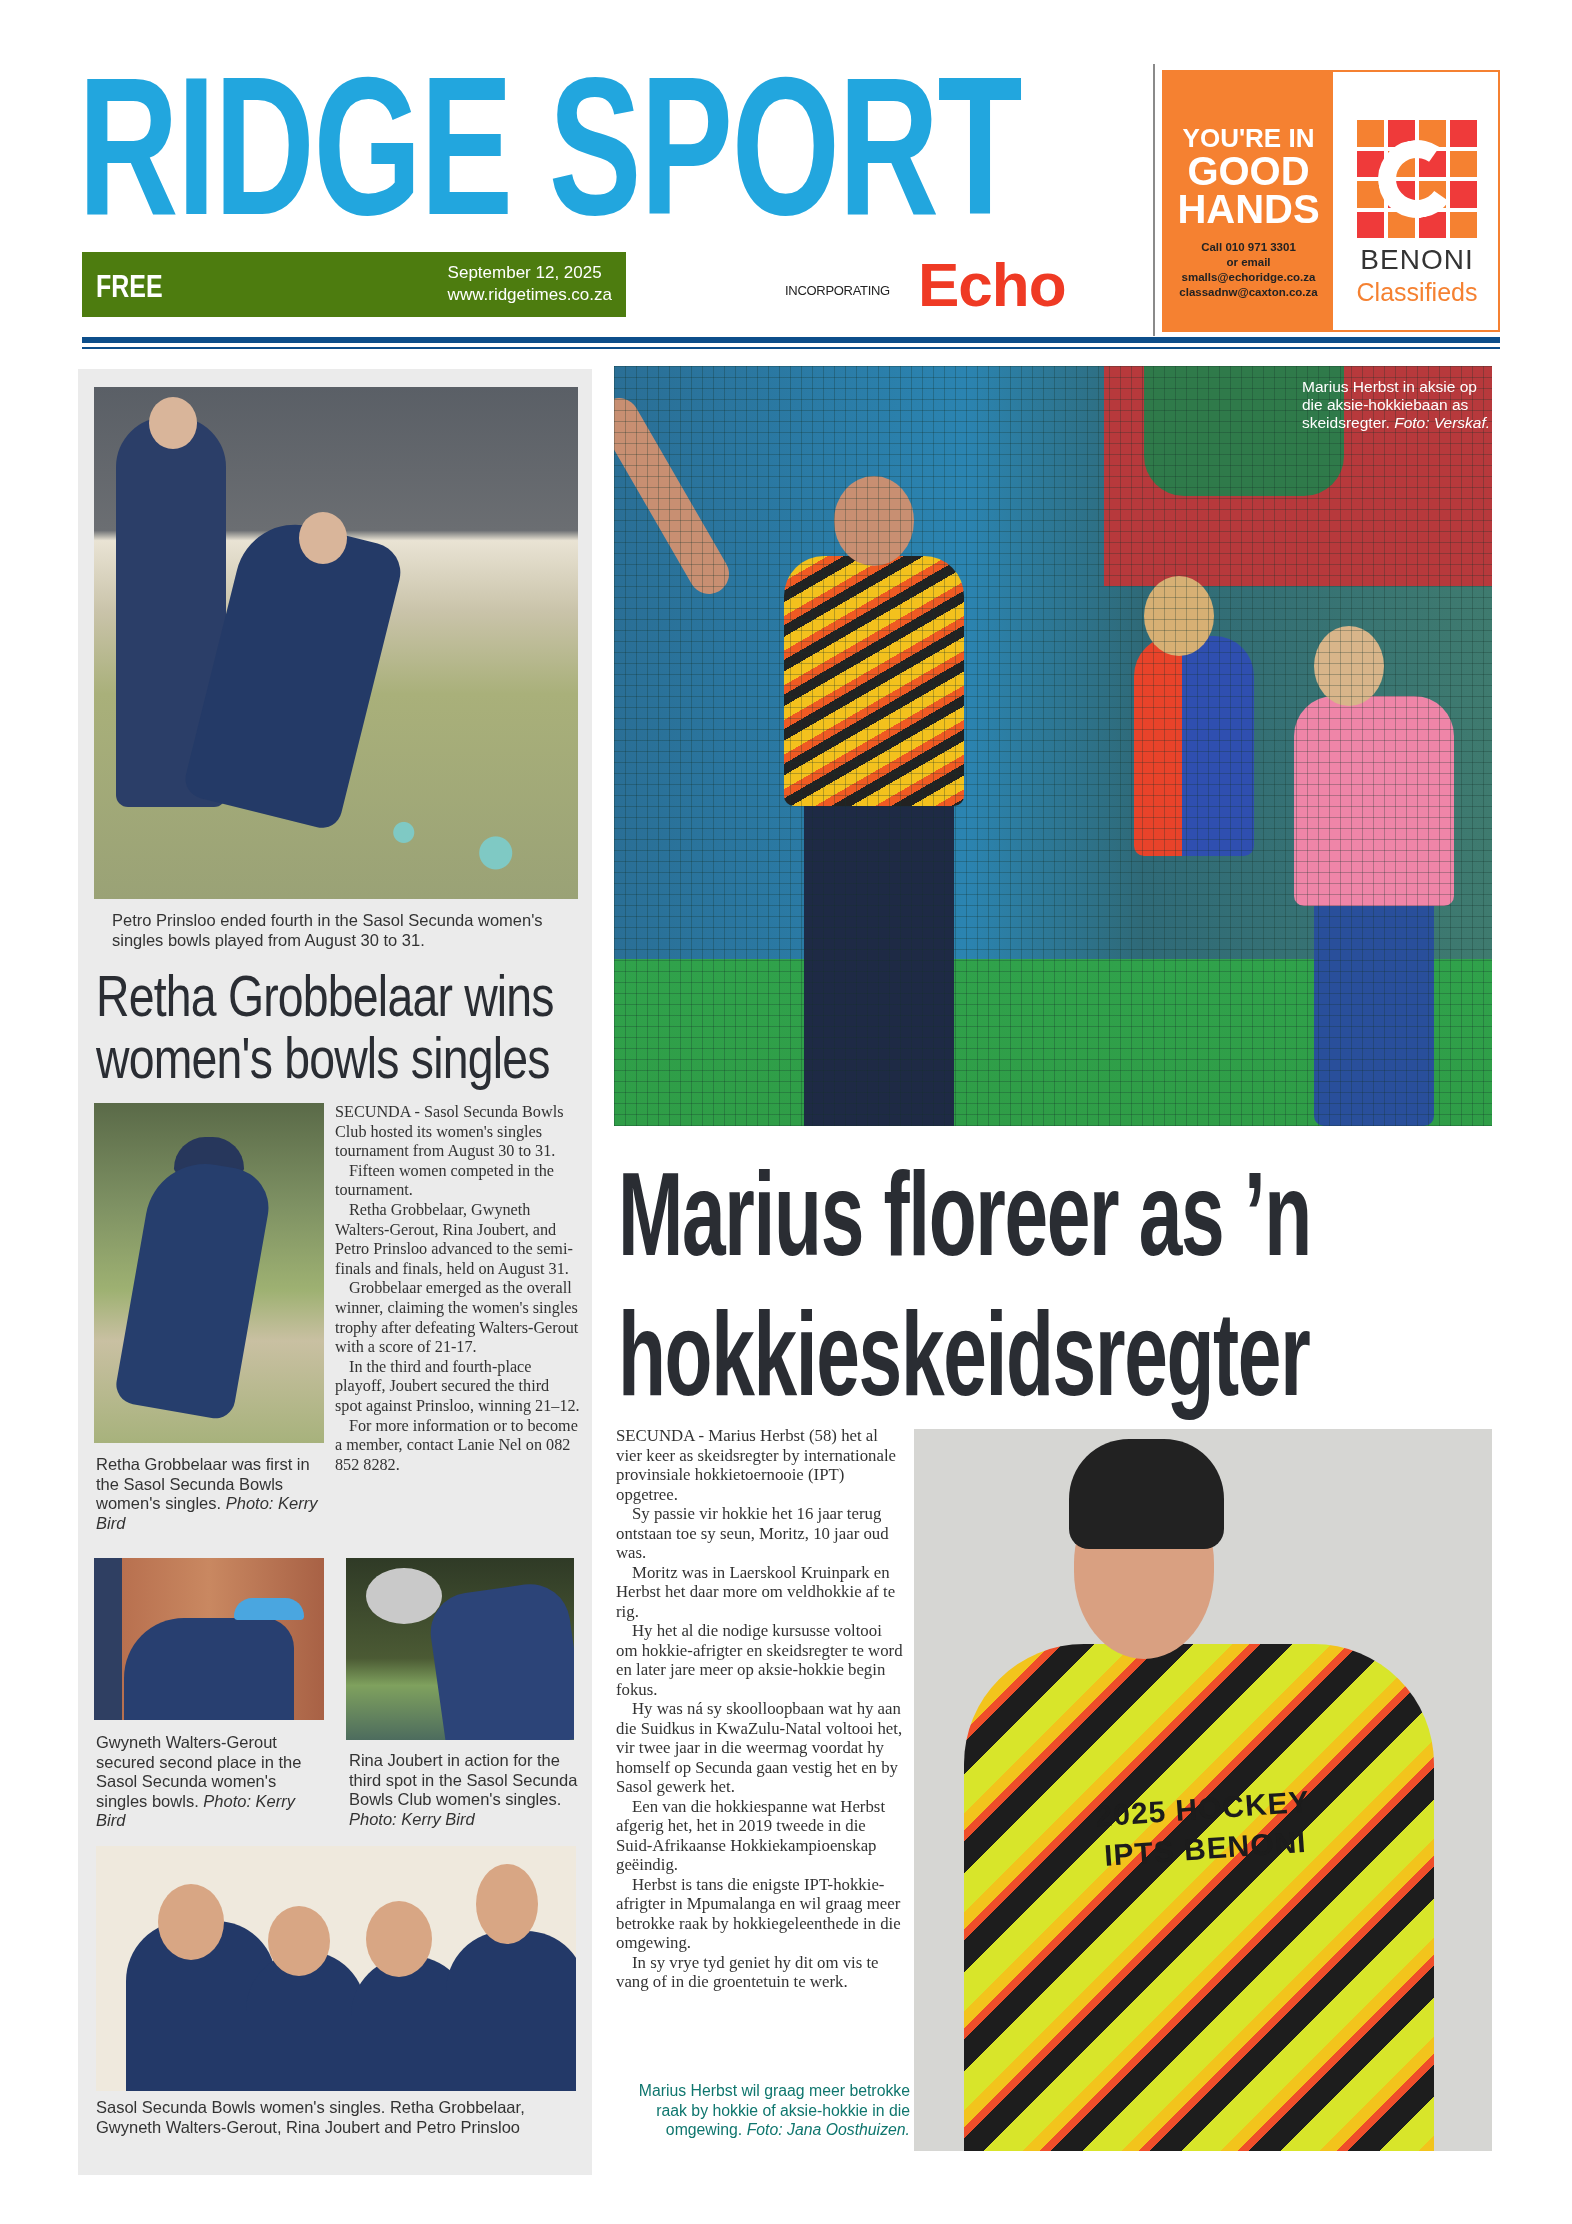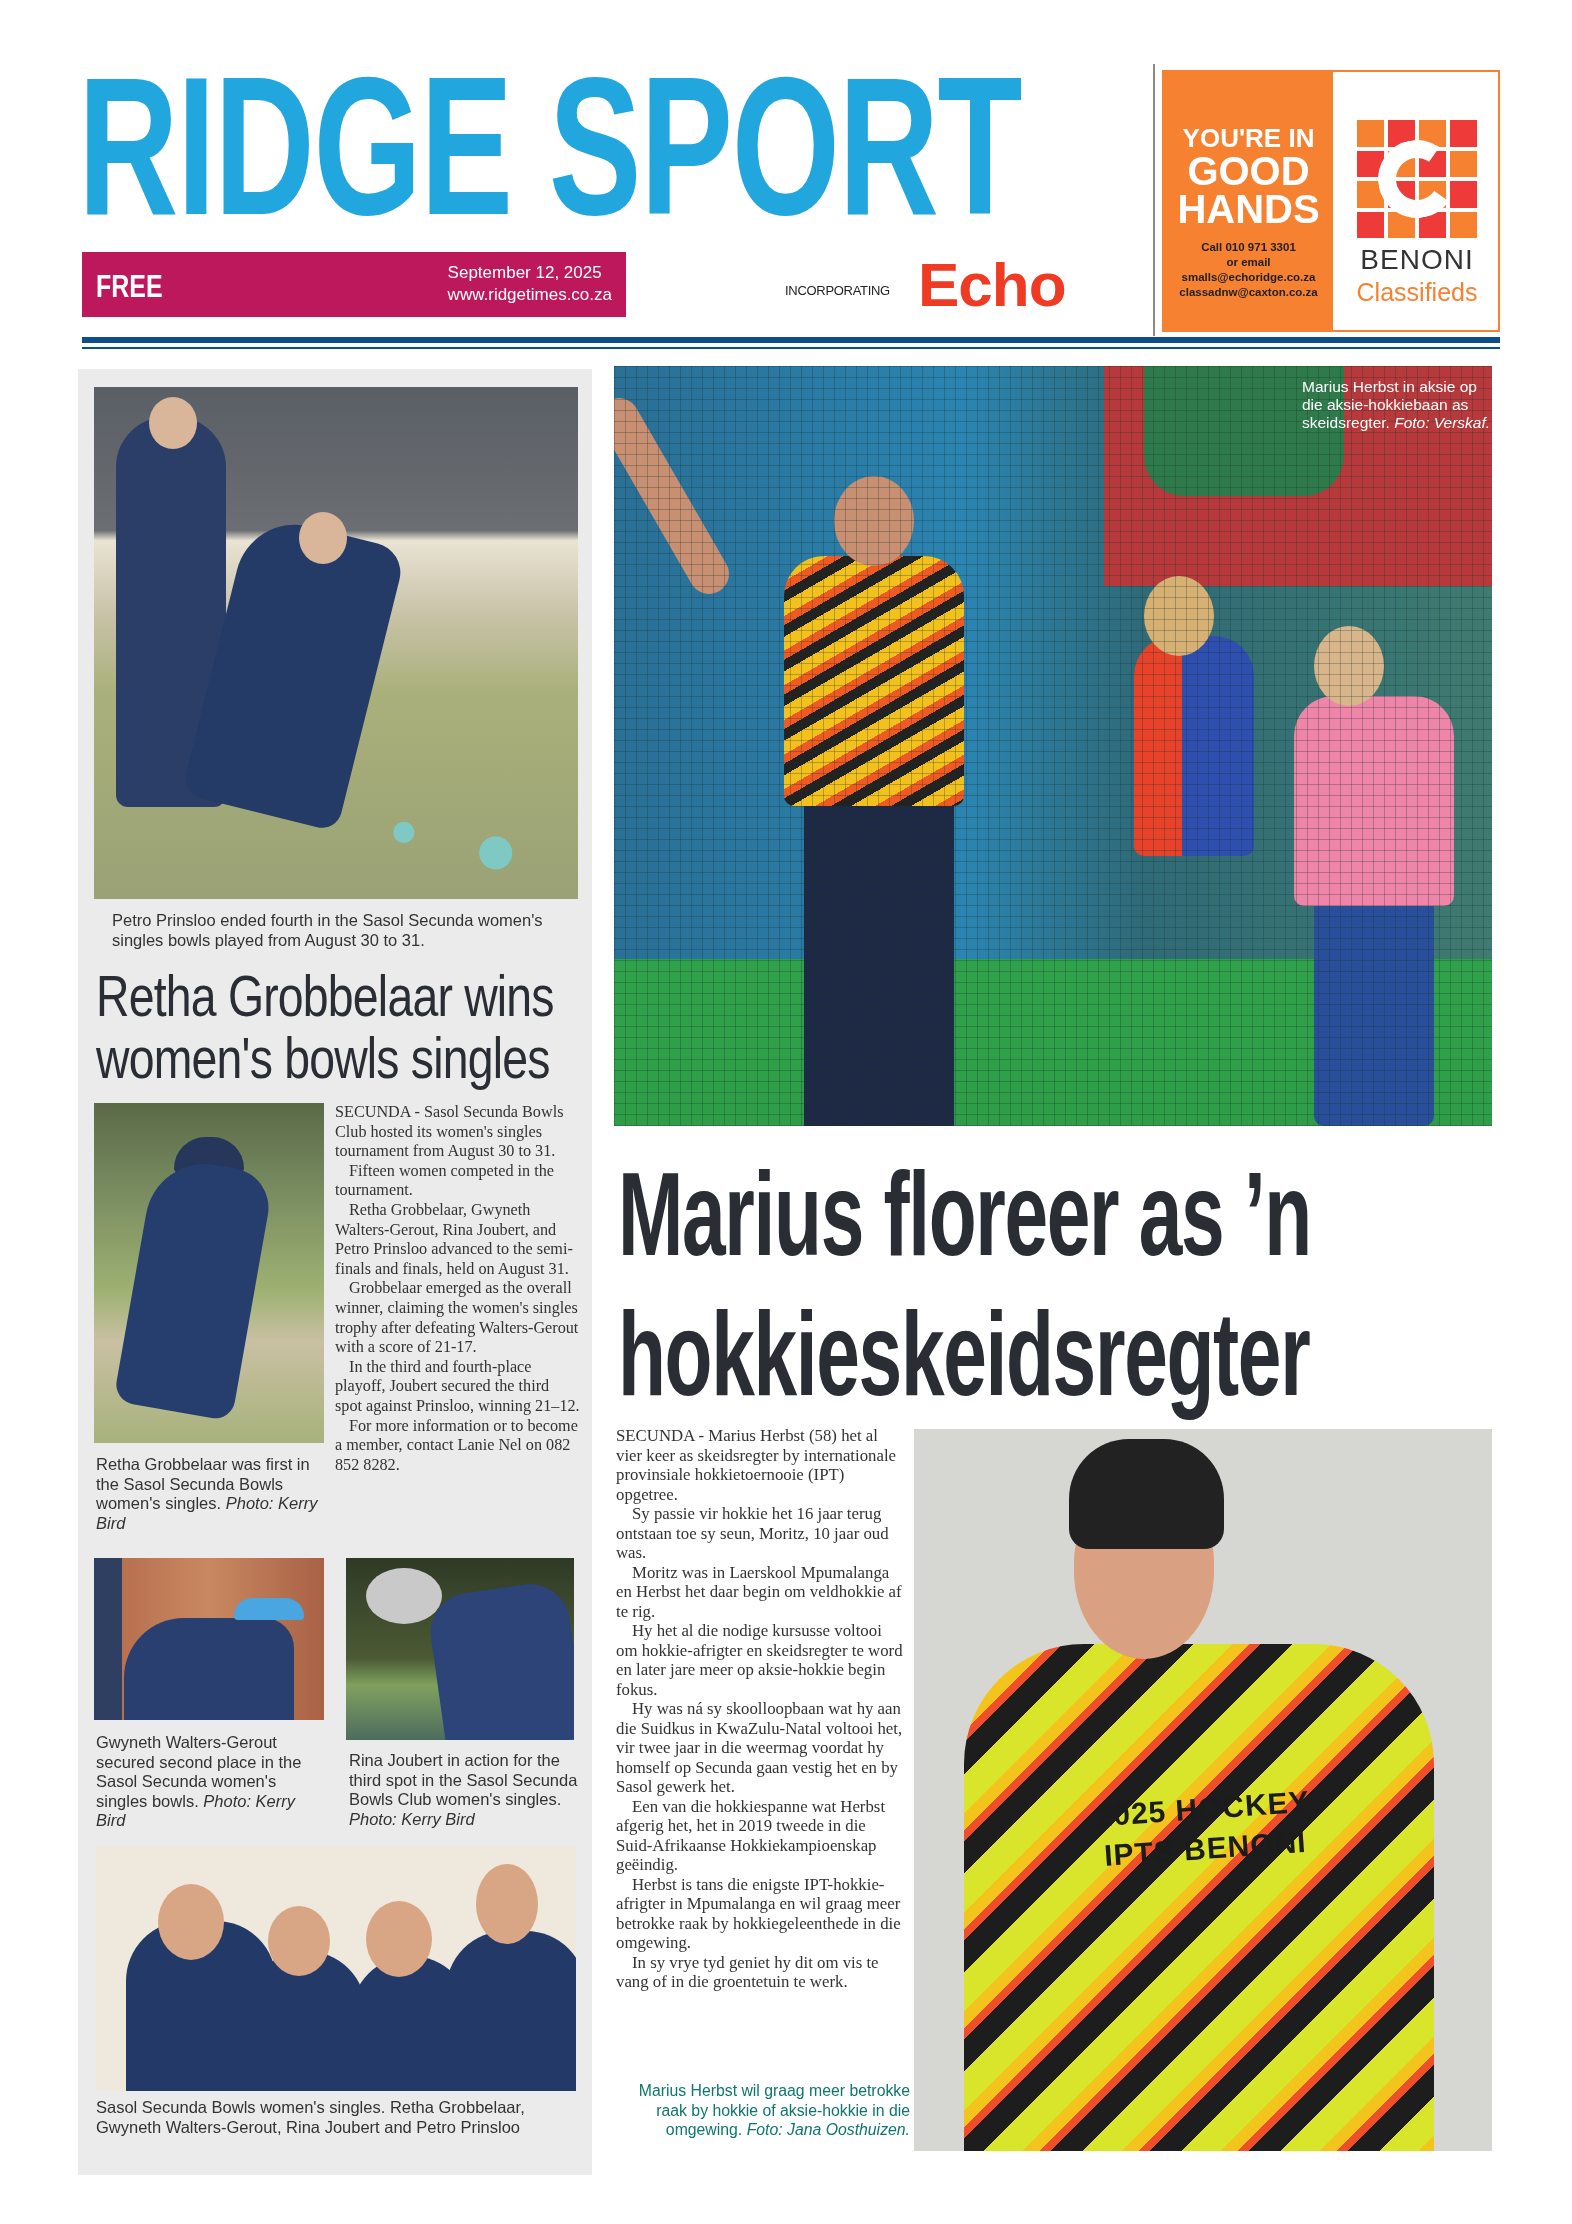--- a/index.html
+++ b/index.html
@@ -9,21 +9,21 @@
     
     .masthead-title {
       position: absolute; left: 78px; top: 52px; width: 1010px; height: 190px;
       font-family: "Liberation Sans", sans-serif; font-weight: 700;
       font-size: 196px; line-height: 190px; color: #22a6de;
       letter-spacing: -2px; white-space: nowrap;
       transform: scaleX(0.71); transform-origin: left top;
     }
     .free-bar {
       position: absolute; left: 82px; top: 252px; width: 544px; height: 65px;
-      background: #be185d; color: #fff;
+      background: #4d7c0f; color: #fff;
     }
     .free-bar .free {
       position: absolute; left: 14px; top: 16px; font-weight: 700; font-size: 32px;
       transform: scaleX(0.78); transform-origin: left top;
     }
     .free-bar .date-block {
       position: absolute; right: 14px; top: 10px; font-size: 17px; line-height: 22px;
     }
     .incorporating {
       position: absolute; left: 785px; top: 283px; font-size: 13px; color: #222; letter-spacing: -0.3px;
@@ -289,21 +289,21 @@
 </div>
 
 <div class="headline-main">
   <div>Marius floreer as ’n</div>
   <div>hokkieskeidsregter</div>
 </div>
 
 <div class="body-right">
   <p>SECUNDA - Marius Herbst (58) het al vier keer as skeidsregter by internationale provinsiale hokkietoernooie (IPT) opgetree.</p>
   <p>Sy passie vir hokkie het 16 jaar terug ontstaan toe sy seun, Moritz, 10 jaar oud was.</p>
-  <p>Moritz was in Laerskool Mpumalanga en Herbst het daar begin om veldhokkie af te rig.</p>
+  <p>Moritz was in Laerskool Kruinpark en Herbst het daar more om veldhokkie af te rig.</p>
   <p>Hy het al die nodige kursusse voltooi om hokkie-afrigter en skeidsregter te word en later jare meer op aksie-hokkie begin fokus.</p>
   <p>Hy was ná sy skoolloopbaan wat hy aan die Suidkus in KwaZulu-Natal voltooi het, vir twee jaar in die weermag voordat hy homself op Secunda gaan vestig het en by Sasol gewerk het.</p>
   <p>Een van die hokkiespanne wat Herbst afgerig het, het in 2019 tweede in die Suid-Afrikaanse Hokkiekampioenskap geëindig.</p>
   <p>Herbst is tans die enigste IPT-hokkie-afrigter in Mpumalanga en wil graag meer betrokke raak by hokkiegeleenthede in die omgewing.</p>
   <p>In sy vrye tyd geniet hy dit om vis te vang of in die groentetuin te werk.</p>
 </div>
 
 <div class="photo ph-marius">
   <div class="shirt"></div>
   <div class="face"></div>

